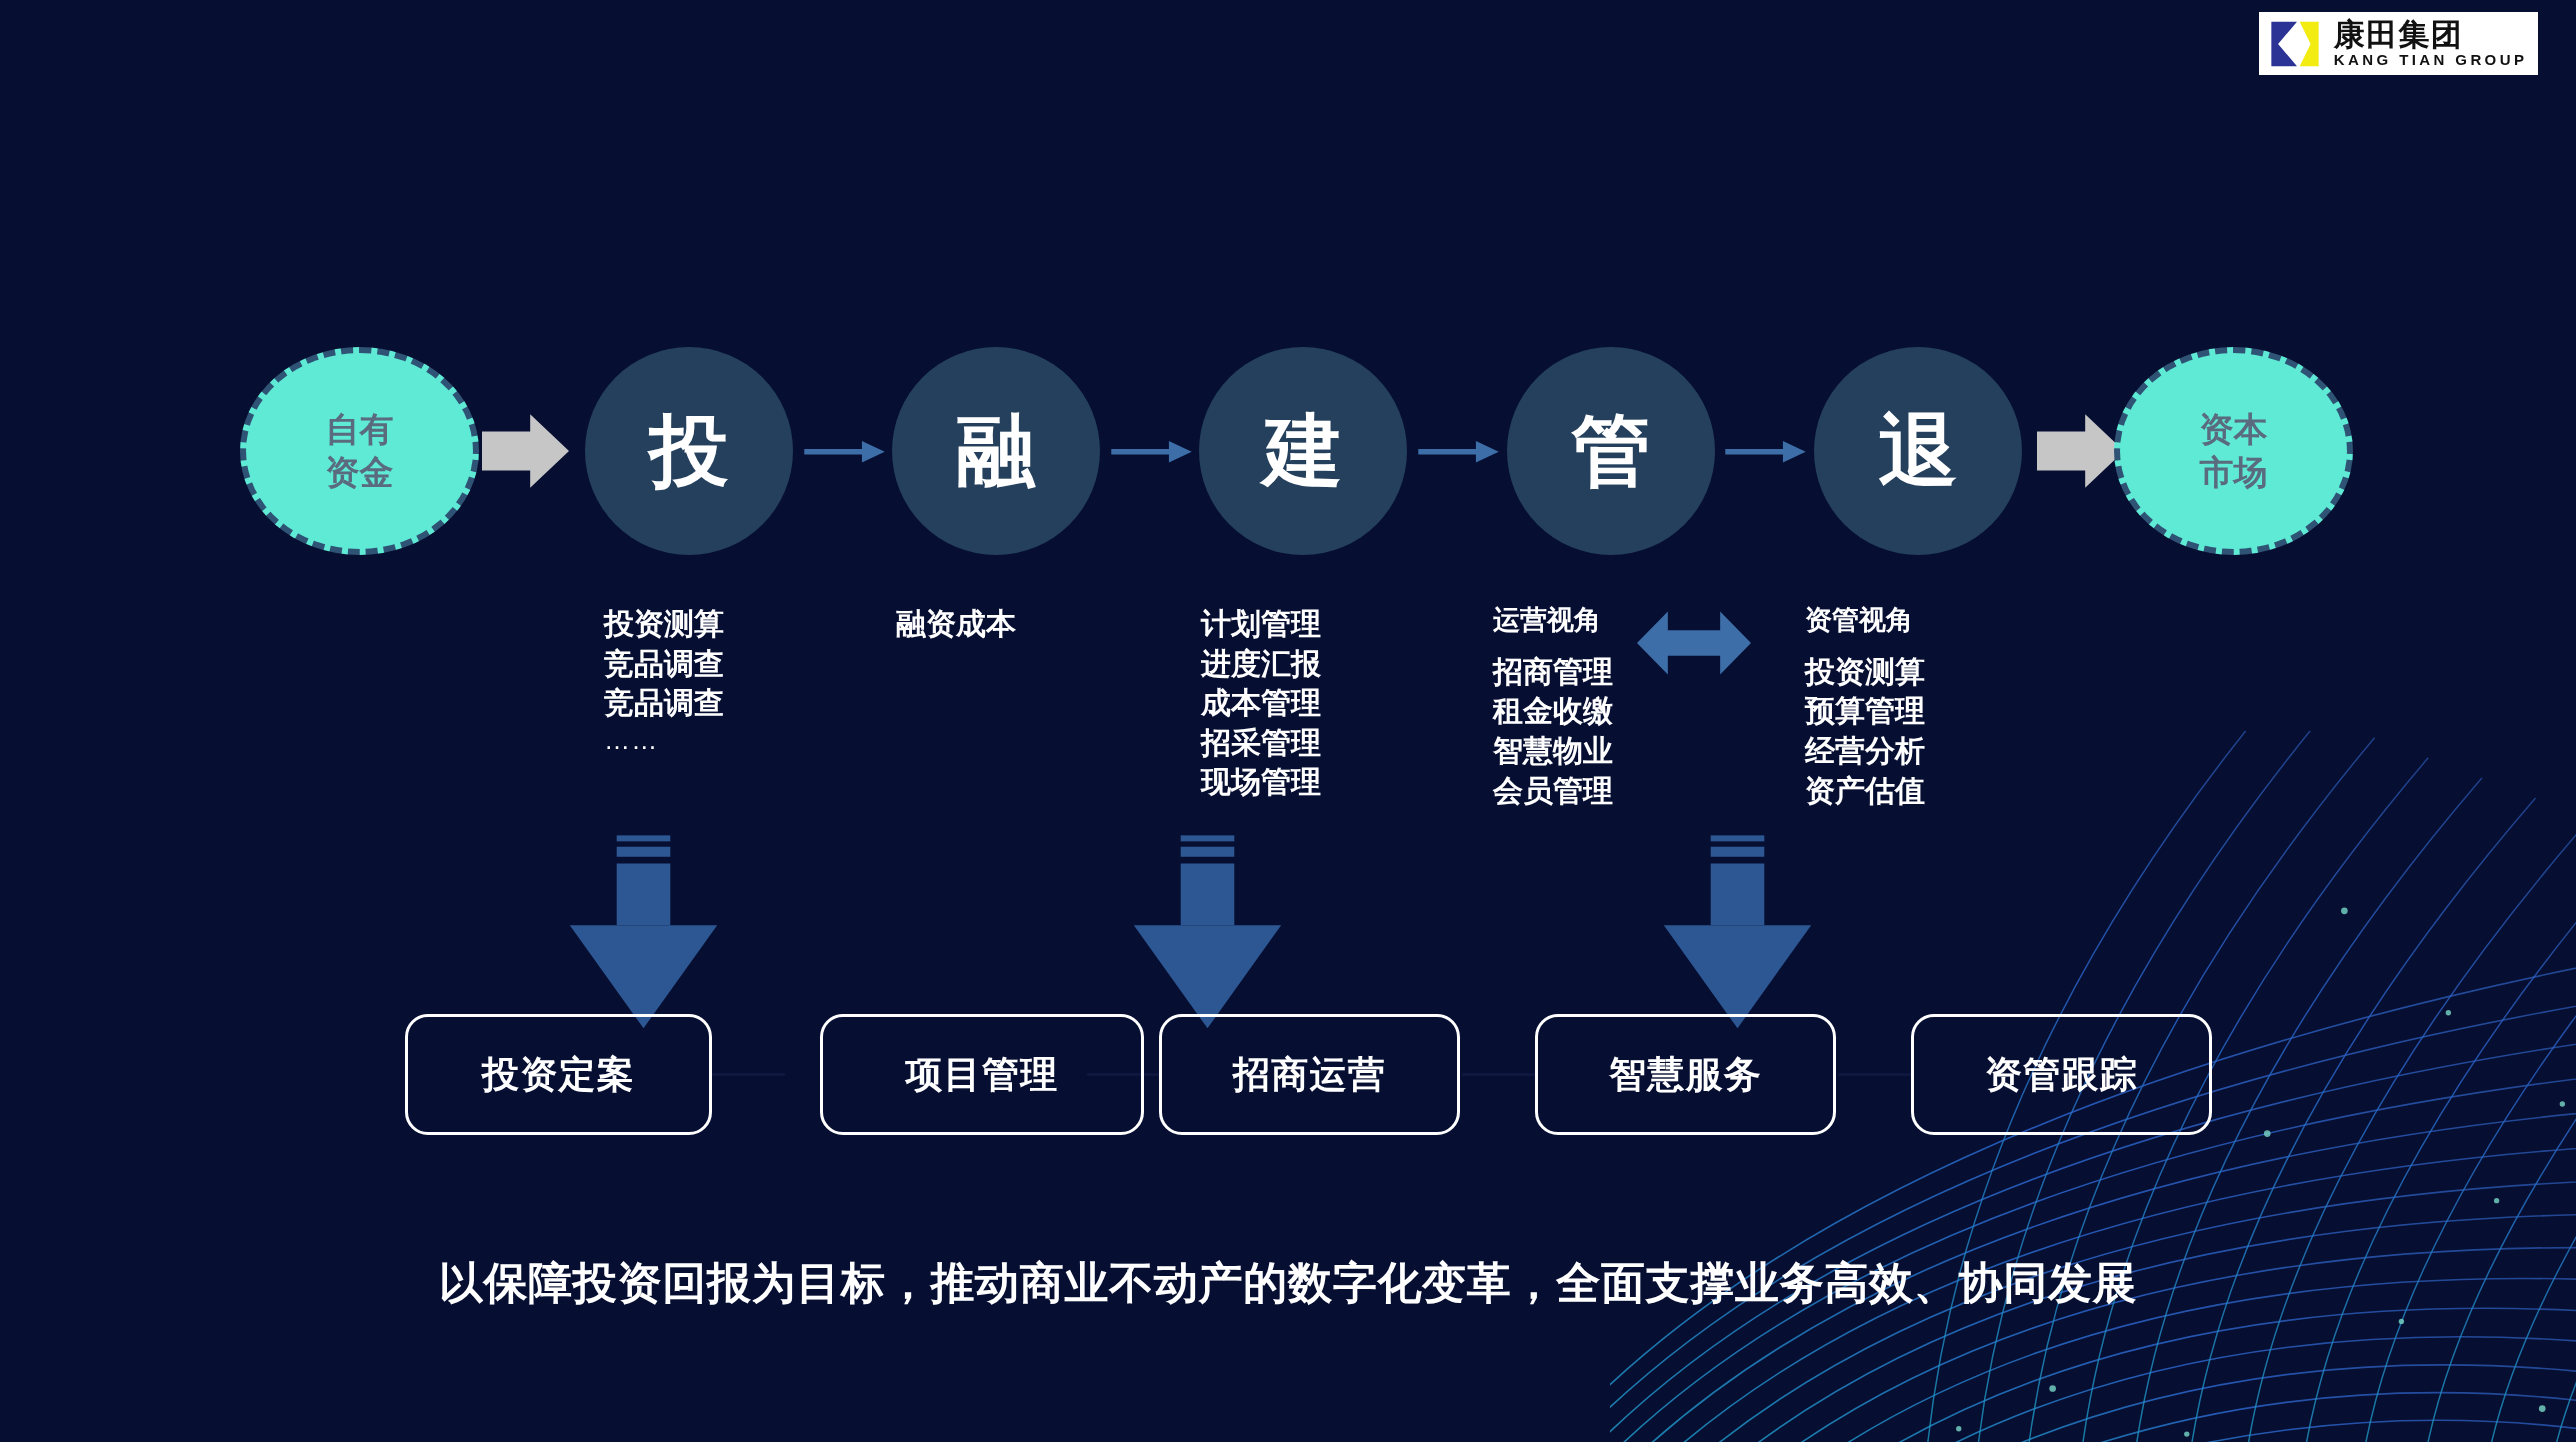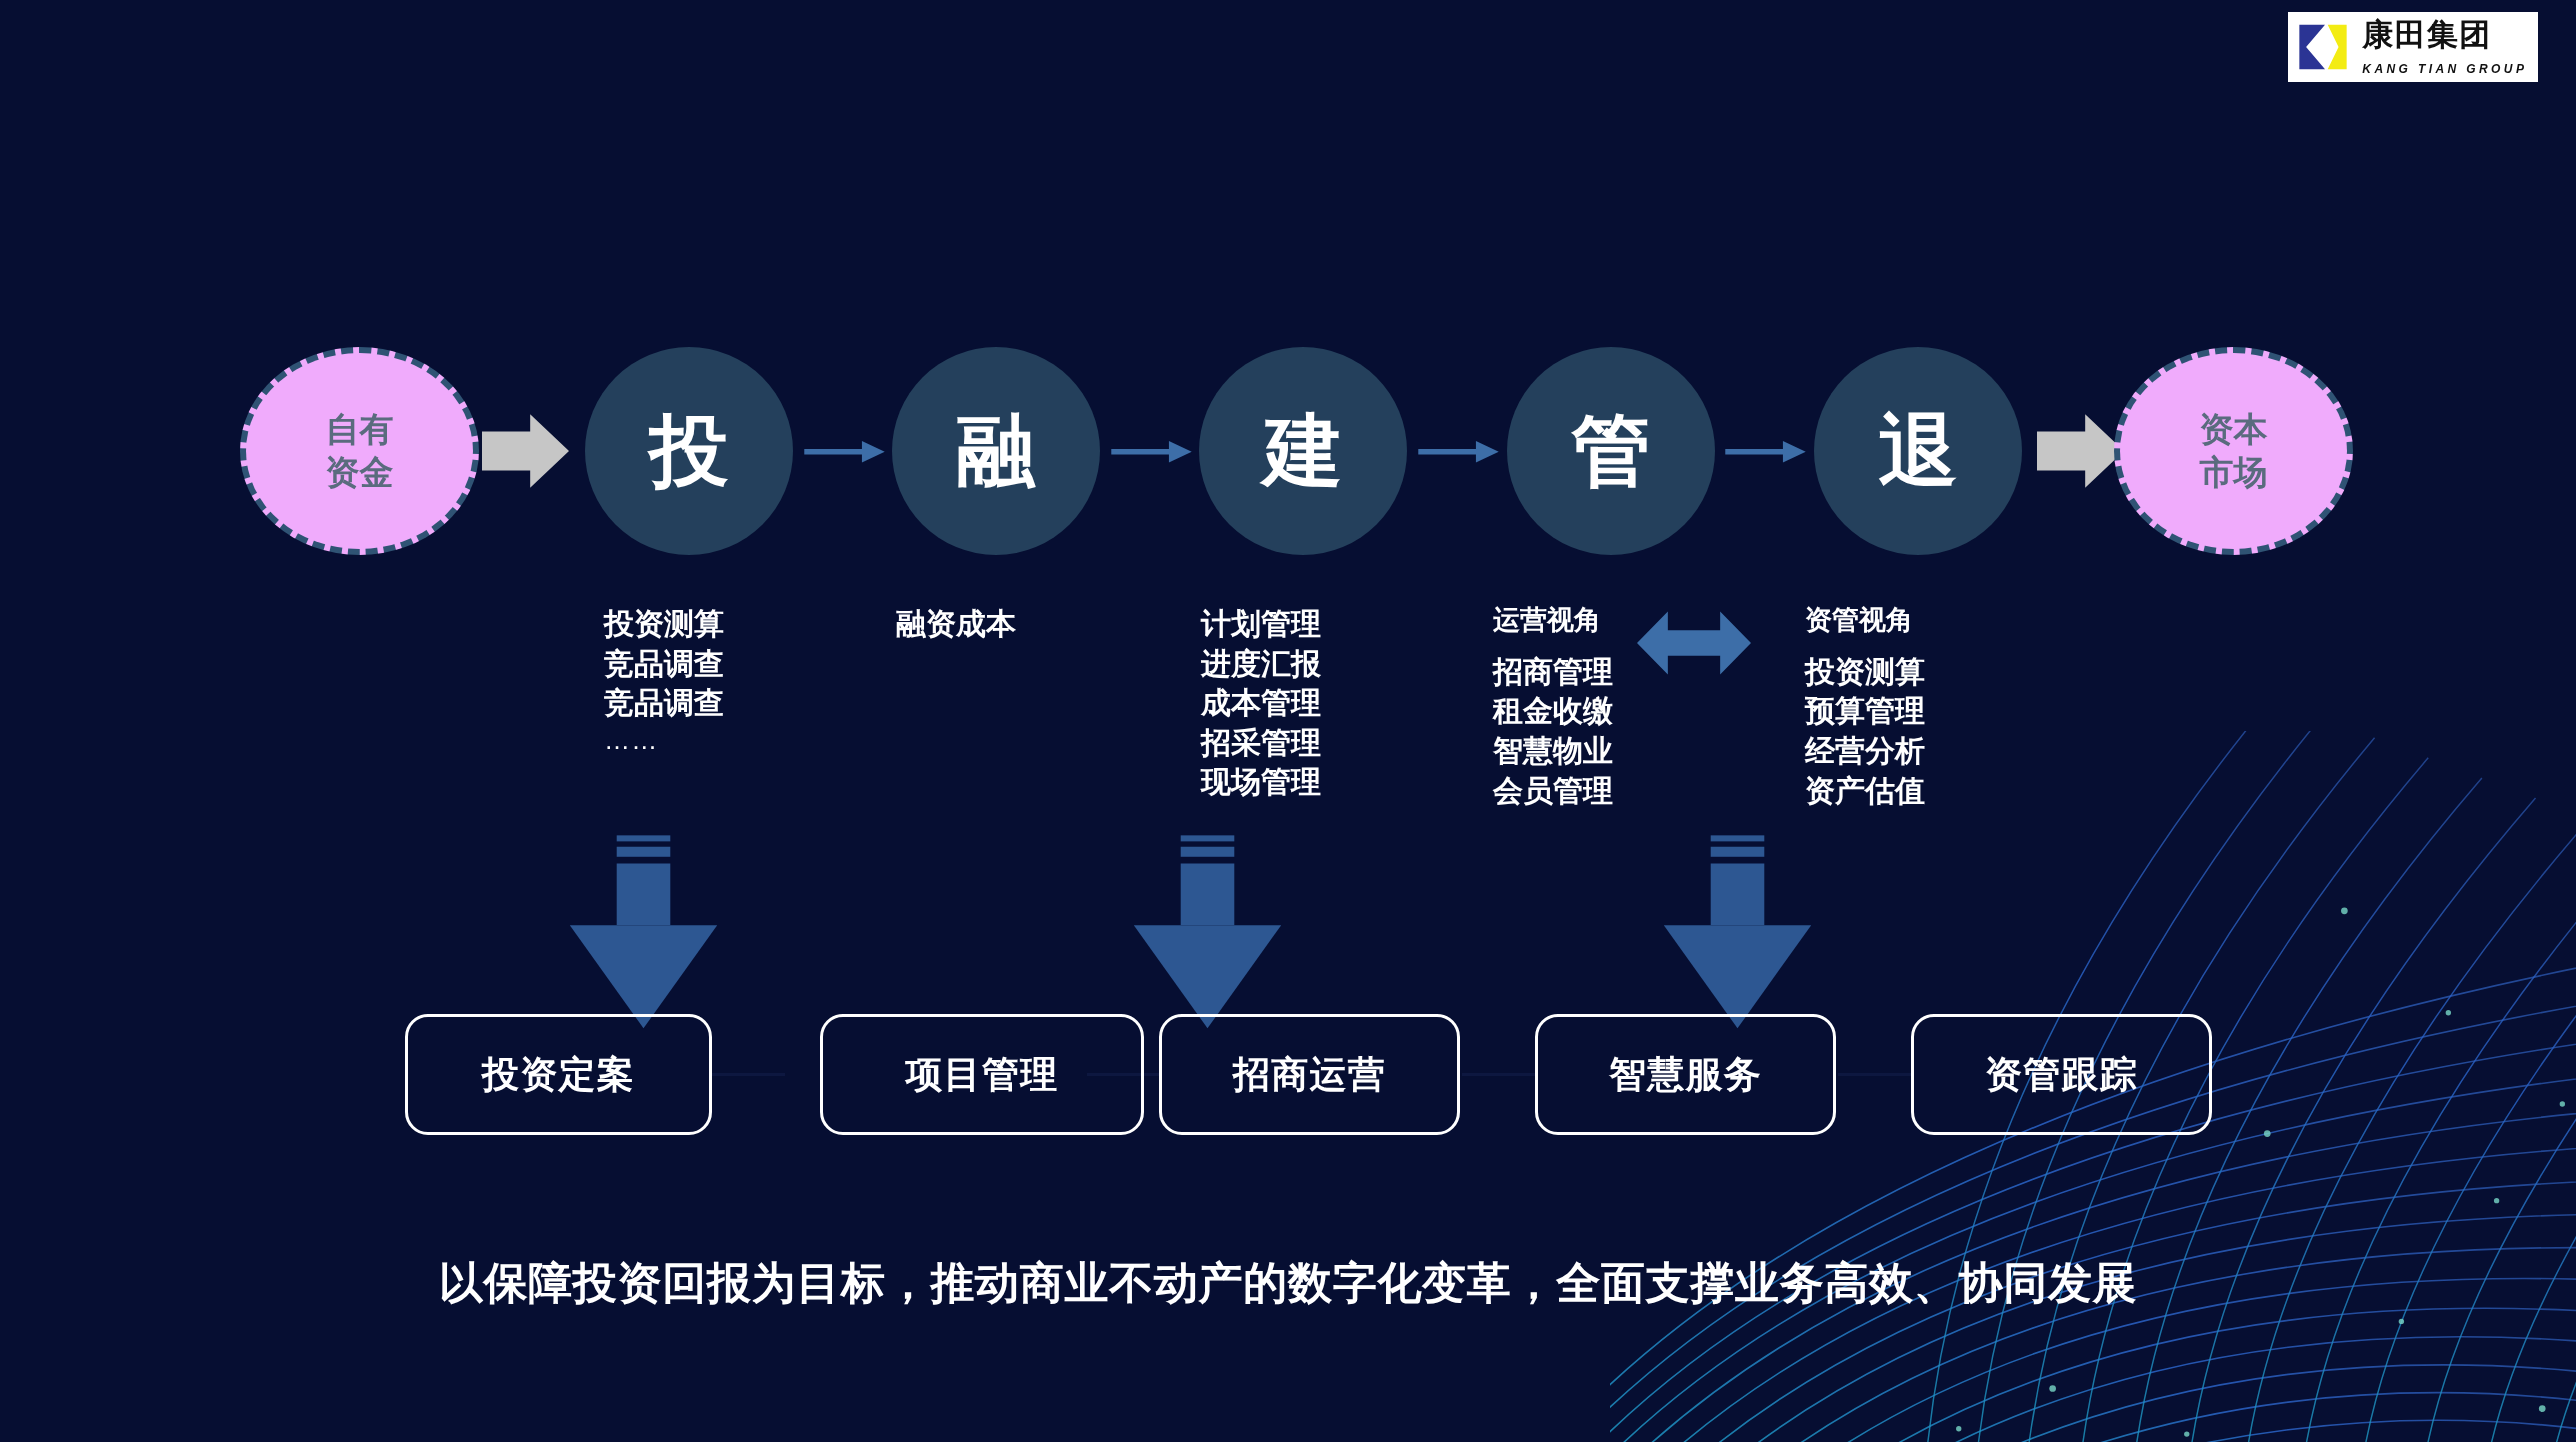--- a/index.html
+++ b/index.html
@@ -14,32 +14,32 @@
   
   .mesh{position:absolute;right:-40px;bottom:-27px;width:1006px;height:738px;
         pointer-events:none;opacity:.95;}
 
   
   .logo-box{position:absolute;top:12px;right:38px;background:#ffffff;
             padding:6.7px 10.7px;display:flex;align-items:center;gap:14px;}
   .logo-k{width:50px;height:50px;flex:0 0 auto;}
   .logo-text{display:flex;flex-direction:column;justify-content:center;}
   .logo-cn{font-size:31px;font-weight:bold;color:#111;line-height:1;letter-spacing:1.3px;}
-  .logo-en{font-size:12px;font-weight:bold;color:#111;letter-spacing:3.4px;margin-top:12px;font-style:italic;}
+  .logo-en{font-size:15px;font-weight:bold;color:#111;letter-spacing:3.4px;margin-top:1px;}
 
   
   .title-wrap{position:absolute;left:117px;top:101px;display:flex;align-items:center;}
   .title-bar{width:9.4px;height:75px;background:#0a84ff;margin-right:27px;}
   .title{font-size:56px;font-weight:bold;letter-spacing:1.3px;line-height:1;white-space:nowrap;}
 
   
   .flow{position:absolute;left:0;top:343px;width:2576px;height:215px;}
   .node{position:absolute;top:0;height:215px;display:flex;align-items:center;justify-content:center;}
   .circle-open{
-    width:239px;height:208px;border-radius:50%;background:#f0abfc;
+    width:239px;height:208px;border-radius:50%;background:#5eead4;
     border:6px dashed #2f5374;display:flex;align-items:center;justify-content:center;
     text-align:center;}
   .circle-open span{font-size:34px;font-weight:bold;color:#5a6b7e;line-height:1.25;}
   .circle-solid{
     width:208px;height:208px;border-radius:50%;background:#24405c;
     display:flex;align-items:center;justify-content:center;}
   .circle-solid span{font-size:79px;font-weight:bold;color:#fff;line-height:1;}
 
   .grey-arrow{position:absolute;top:71px;width:87px;height:74px;}
   .blue-arrow{position:absolute;top:94px;width:81px;height:29.5px;}

